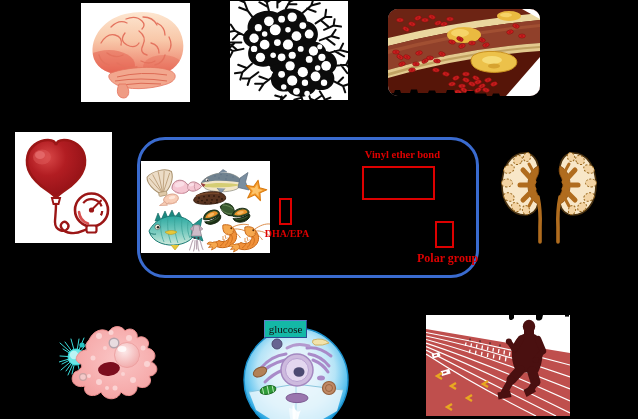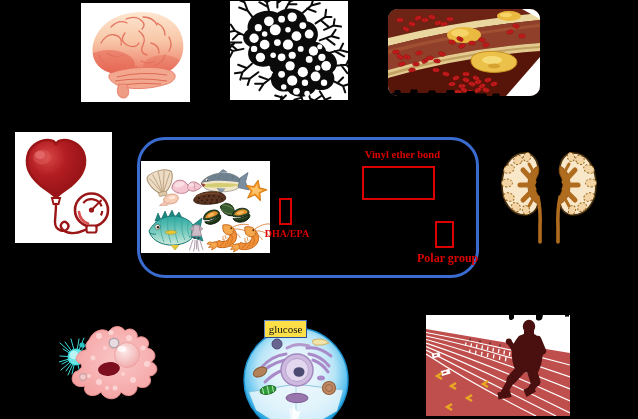--- a/index.html
+++ b/index.html
@@ -16,21 +16,21 @@
     font-weight:bold;
     text-align:center;line-height:1;white-space:nowrap;
   }
   .redrect{border:2px solid var(--annotation-red,#e40000);background:transparent;}
   #blue-box{
     border:3px solid var(--center-box-border,#3a6bcf);
     border-radius:28px;background:transparent;
   }
   #glucose-label{
     box-sizing:border-box;
-    background:#fde047;color:#111;font-size:11px;
+    background:#14b8a6;color:#111;font-size:11px;
     border:1px solid var(--glucose-border,#5b7fc7);
     border-right-color:#2c4c94;border-bottom-color:#2c4c94;
     text-align:center;line-height:16px;
     font-family:"Liberation Serif",serif;
   }
 </style>
 </head>
 <body>
 
 <div id="canvas">

